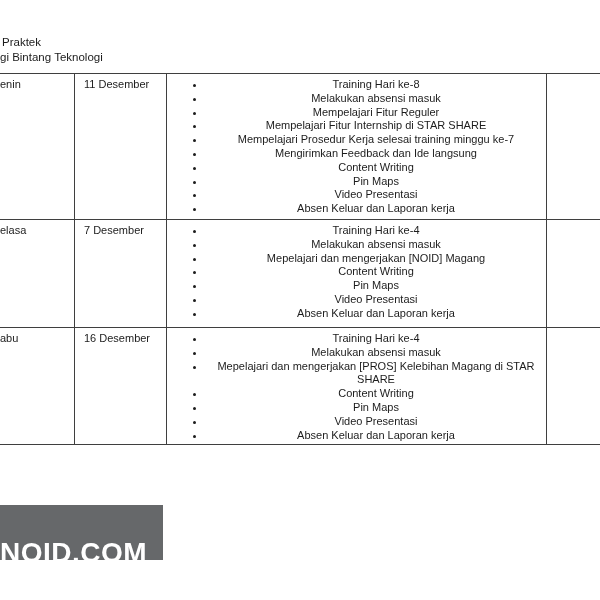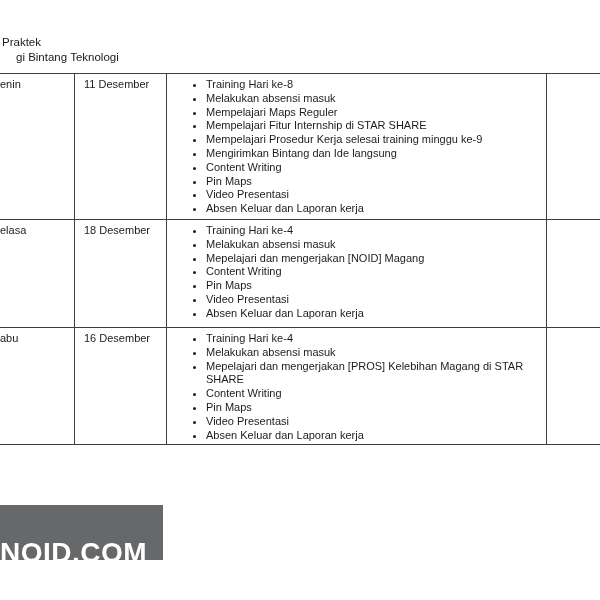--- a/index.html
+++ b/index.html
@@ -17,21 +17,21 @@
     color: #1c1c1c;
   }
   .header-line {
     position: absolute;
     font-size: 11.5px;
     line-height: 14px;
     white-space: nowrap;
     color: #1c1c1c;
   }
   .header-line.line1 { left: 2px; top: 35px; }
-  .header-line.line2 { left: 16px; top: 50px; }
+  .header-line.line2 { left: 0px; top: 50px; }
 
   
   .doc-table {
     position: absolute;
     left: -40px;
     top: 73px;
     width: 760px;
     border-top: 1px solid #3f3f3f;
     display: grid;
     grid-template-columns: 115px 92px 380px 173px;
@@ -45,21 +45,21 @@
     line-height: 13.8px;
     padding-top: 4px;
     overflow: hidden;
   }
   .cell.last { border-right: none; }
   .row1 .cell { height: 146px; }
   .row2 .cell { height: 108px; }
   .row3 .cell { height: 117px; }
   .day-cell   { padding-left: 40px; }
   .date-cell  { padding-left: 9px; }
-  .act-cell   { padding-right: 0; }
+  .act-cell   { padding-right: 0; text-align: center; }
   .act-cell ul {
     margin: 0;
     padding-left: 39px;
     list-style-type: disc;
   }
   .act-cell li {
     margin: 0;
     padding: 0;
   }
 
@@ -92,36 +92,36 @@
 
   <div class="doc-table">
 
     <div class="doc-row row1">
       <div class="cell day-cell">enin</div>
       <div class="cell date-cell">11 Desember</div>
       <div class="cell act-cell">
         <ul>
             <li>Training Hari ke-8</li>
             <li>Melakukan absensi masuk</li>
-            <li>Mempelajari Maps Reguler</li>
+            <li>Mempelajari Fitur Reguler</li>
             <li>Mempelajari Fitur Internship di STAR SHARE</li>
-            <li>Mempelajari Prosedur Kerja selesai training minggu ke-9</li>
-            <li>Mengirimkan Bintang dan Ide langsung</li>
+            <li>Mempelajari Prosedur Kerja selesai training minggu ke-7</li>
+            <li>Mengirimkan Feedback dan Ide langsung</li>
             <li>Content Writing</li>
             <li>Pin Maps</li>
             <li>Video Presentasi</li>
             <li>Absen Keluar dan Laporan kerja</li>
           </ul>
       </div>
       <div class="cell last"></div>
     </div>
 
     <div class="doc-row row2">
       <div class="cell day-cell">elasa</div>
-      <div class="cell date-cell">18 Desember</div>
+      <div class="cell date-cell">7 Desember</div>
       <div class="cell act-cell">
         <ul>
             <li>Training Hari ke-4</li>
             <li>Melakukan absensi masuk</li>
             <li>Mepelajari dan mengerjakan [NOID] Magang</li>
             <li>Content Writing</li>
             <li>Pin Maps</li>
             <li>Video Presentasi</li>
             <li>Absen Keluar dan Laporan kerja</li>
           </ul>

